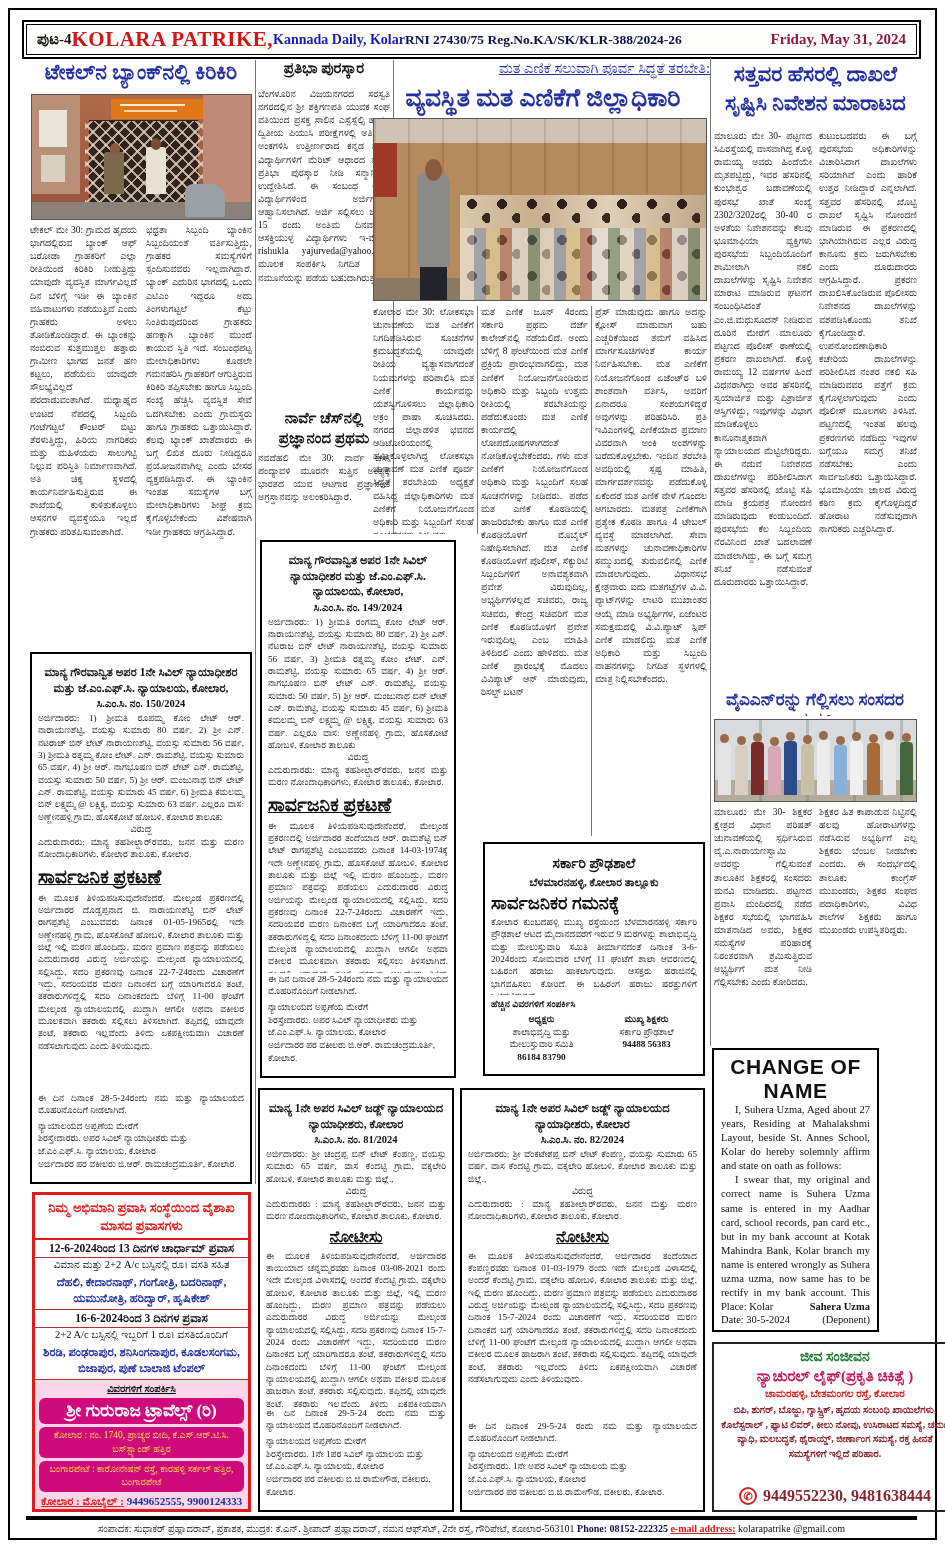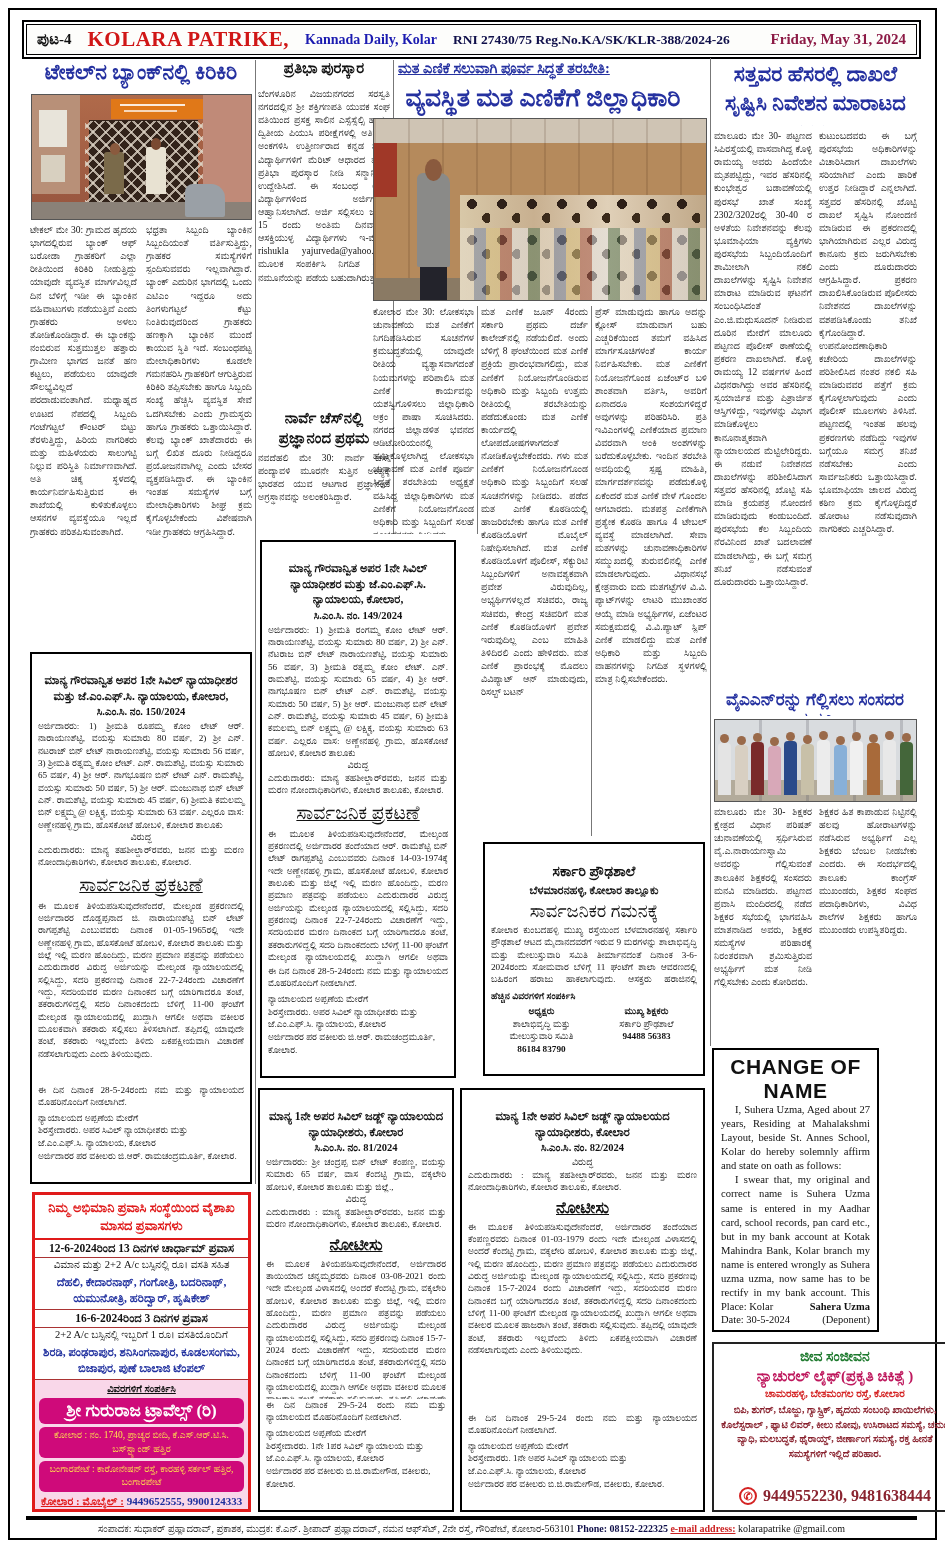--- a/index.html
+++ b/index.html
@@ -1,39 +1,39 @@
 <!DOCTYPE html>
 <html><head>
 <meta charset="utf-8">
 <style>
   *{margin:0;padding:0;box-sizing:border-box}
   html,body{width:945px;background:#fff}
   body{position:relative;height:1548px;font-family:"Liberation Serif",serif;color:#111}
   .abs{position:absolute}
   .frame{left:8px;top:8px;width:929px;height:1532px;border:2px solid #000}
-  .hdrbox{left:26px;top:24px;width:891px;height:31px;border:1px solid #000;box-shadow:0 0 0 2px #fff,0 0 0 4px #000;display:flex;align-items:center;gap:16px;padding:0 10px;background:#fdfdfb}
+  .hdrbox{left:26px;top:24px;width:891px;height:31px;border:1px solid #000;box-shadow:0 0 0 2px #fff,0 0 0 4px #000;display:flex;align-items:center;gap:0;padding:0 10px;background:#fdfdfb}
   .pgno{font-weight:bold;font-size:15px}
   .mast{color:#d01616;font-weight:bold;font-size:21px;letter-spacing:.5px}
   .sub{color:#1b1bb0;font-weight:bold;font-size:14px}
   .reg{color:#10104a;font-weight:bold;font-size:13.5px}
   .hdate{margin-left:auto;color:#8c1a45;font-weight:bold;font-size:15px}
   .hl{font-weight:bold;color:#2531a0;text-align:center;overflow:hidden}
   .just{font-size:9.5px;line-height:1.38;text-align:justify;overflow:hidden}
   .vr{width:1px;background:#777}
   .photo{overflow:hidden;border:1px solid #555}
-  .nbox{border:2px solid #000;background:#fff;overflow:hidden;padding:19px 6px;display:flex;flex-direction:column}
+  .nbox{border:2px solid #000;background:#fff;overflow:hidden;padding:11px 6px;display:flex;flex-direction:column}
   .n-court{font-weight:bold;text-align:center;font-size:11.5px;line-height:1.35}
   .n-case{font-weight:bold;text-align:center;font-size:10.5px;margin:2px 0}
   .n-body{font-size:9.2px;line-height:1.34;text-align:justify}
   .n-vs{text-align:center;font-size:9.5px;margin:1px 0}
-  .n-bighead{text-align:center;font-weight:normal;font-size:19px;text-decoration:underline;margin:5px 0 4px}
+  .n-bighead{font-weight:bold;font-size:19px;text-decoration:underline;margin:5px 0 4px}
   .n-head2{text-align:center;font-weight:bold;font-size:16px;text-decoration:underline;margin:5px 0 4px}
   .n-grow{flex:1;overflow:hidden}
   .n-sig{text-align:left;font-size:9.2px;line-height:1.4;margin-top:3px}
-  .kick{color:#2531a0;font-weight:bold;text-decoration:underline;text-align:left;font-size:14.5px}
+  .kick{color:#2531a0;font-weight:normal;text-decoration:underline;text-align:right;font-size:14.5px}
   
   .tad{border:3px solid #e01a1a;background:#fff;overflow:hidden;display:flex;flex-direction:column;text-align:center}
   .tad .t-ttl{color:#e01a1a;font-weight:bold;font-size:13px;line-height:1.35;padding:4px 2px;border-bottom:2px solid #e01a1a}
   .tad .t-date{font-weight:bold;font-size:11.5px;padding:2px;border-bottom:1px solid #a33}
   .tad .t-sub{font-size:10.5px;padding:1px}
   .tad .t-dest{color:#1f2f9e;font-weight:bold;font-size:11.5px;line-height:1.4;padding:2px 2px 3px;border-bottom:1px solid #a33}
   .tpink{background:#f9d7e9;flex:1;padding:3px 4px;display:flex;flex-direction:column;gap:3px}
   .t-contact{font-size:10px;font-weight:bold;text-decoration:underline}
   .t-name{background:#cf0a7a;color:#fff;font-weight:bold;font-size:17px;border-radius:6px;padding:3px 2px}
   .t-addr{background:#cf0a7a;color:#ffe34d;font-size:9.5px;line-height:1.4;border-radius:6px;padding:2px}
@@ -221,20 +221,21 @@
     <div>ನ್ಯಾಯಾಲಯದ ಅಪ್ಪಣೆಯ ಮೇರೆಗೆ</div>
     <div>ಶಿರಸ್ತೇದಾರರು. 1ನೇ 1ಪರ ಸಿವಿಲ್ ನ್ಯಾಯಾಲಯ ಮತ್ತು</div>
     <div>ಜೆ.ಎಂ.ಎಫ್.ಸಿ. ನ್ಯಾಯಾಲಯ, ಕೋಲಾರ</div>
     <div>ಅರ್ಜಿದಾರರ ಪರ ವಕೀಲರು ಬಿ.ಜಿ.ರಾಮೇಗೌಡ, ವಕೀಲರು, ಕೋಲಾರ.</div>
   </div>
 </div>
 
 <div class="abs nbox" style="left:460px;top:1088px;width:245px;height:424px">
   <div class="n-court">ಮಾನ್ಯ 1ನೇ ಅಪರ ಸಿವಿಲ್ ಜಡ್ಜ್ ನ್ಯಾಯಾಲಯದ ನ್ಯಾಯಾಧೀಶರು, ಕೋಲಾರ</div>
   <div class="n-case">ಸಿ.ಎಂ.ಸಿ. ನಂ. 82/2024</div>
+  <div class="n-body">ಅರ್ಜಿದಾರರು: ಶ್ರೀ ವೆಂಕಟೇಶಪ್ಪ ಬಿನ್ ಲೇಟ್ ಕೆಂಪಣ್ಣ, ವಯಸ್ಸು ಸುಮಾರು 65 ವರ್ಷ, ವಾಸ ಕೆಂದಟ್ಟಿ ಗ್ರಾಮ, ವಕ್ಕಲೇರಿ ಹೋಬಳಿ, ಕೋಲಾರ ತಾಲೂಕು ಮತ್ತು ಜಿಲ್ಲೆ.,</div>
   <div class="n-vs">ವಿರುದ್ಧ</div>
   <div class="n-body">ಎದುರುದಾರರು : ಮಾನ್ಯ ತಹಶೀಲ್ದಾರ್‌ರವರು, ಜನನ ಮತ್ತು ಮರಣ ನೋಂದಾಧಿಕಾರಿಗಳು, ಕೋಲಾರ ತಾಲೂಕು, ಕೋಲಾರ.</div>
   <div class="n-head2">ನೋಟೀಸು</div>
   <div class="n-body n-grow">ಈ ಮೂಲಕ ತಿಳಿಯಪಡಿಸುವುದೇನೆಂದರೆ, ಅರ್ಜಿದಾರರ ತಂದೆಯಾದ ಕೆಂಪಣ್ಣರವರು ದಿನಾಂಕ 01-03-1979 ರಂದು ಇದೇ ಮೇಲ್ಕಂಡ ವಿಳಾಸದಲ್ಲಿ ಅಂದರೆ ಕೆಂದಟ್ಟಿ ಗ್ರಾಮ, ವಕ್ಕಲೇರಿ ಹೋಬಳಿ, ಕೋಲಾರ ತಾಲೂಕು ಮತ್ತು ಜಿಲ್ಲೆ, ಇಲ್ಲಿ ಮರಣ ಹೊಂದಿದ್ದು, ಮರಣ ಪ್ರಮಾಣ ಪತ್ರವನ್ನು ಪಡೆಯಲು ಎದುರುದಾರರ ವಿರುದ್ಧ ಅರ್ಜಿಯನ್ನು ಮೇಲ್ಕಂಡ ನ್ಯಾಯಾಲಯದಲ್ಲಿ ಸಲ್ಲಿಸಿದ್ದು, ಸದರಿ ಪ್ರಕರಣವು ದಿನಾಂಕ 15-7-2024 ರಂದು ವಿಚಾರಣೆಗೆ ಇದ್ದು, ಸದರಿಯವರ ಮರಣ ದಿನಾಂಕದ ಬಗ್ಗೆ ಯಾರಿಗಾದರೂ ತಂಟೆ, ತಕರಾರುಗಳಿದ್ದಲ್ಲಿ ಸದರಿ ದಿನಾಂಕದಂದು ಬೆಳಿಗ್ಗೆ 11-00 ಘಂಟೆಗೆ ಮೇಲ್ಕಂಡ ನ್ಯಾಯಾಲಯದಲ್ಲಿ ಖುದ್ದಾಗಿ ಆಗಲೀ ಅಥವಾ ವಕೀಲರ ಮೂಲಕ ಹಾಜರಾಗಿ ತಂಟೆ, ತಕರಾರು ಸಲ್ಲಿಸುವುದು. ತಪ್ಪಿದಲ್ಲಿ ಯಾವುದೇ ತಂಟೆ, ತಕರಾರು ಇಲ್ಲವೆಂದು ತಿಳಿದು ಏಕಪಕ್ಷೀಯವಾಗಿ ವಿಚಾರಣೆ ನಡೆಸಲಾಗುವುದು ಎಂದು ತಿಳಿಯುವುದು.</div>
   <div class="n-body">ಈ ದಿನ ದಿನಾಂಕ 29-5-24 ರಂದು ನಮ ಮತ್ತು ನ್ಯಾಯಾಲಯದ ಮೊಹರಿನೊಂದಿಗೆ ನೀಡಲಾಗಿದೆ.</div>
   <div class="n-sig">
     <div>ನ್ಯಾಯಾಲಯದ ಅಪ್ಪಣೆಯ ಮೇರೆಗೆ</div>
     <div>ಶಿರಸ್ತೇದಾರರು. 1ನೇ ಅಪರ ಸಿವಿಲ್ ನ್ಯಾಯಾಲಯ ಮತ್ತು</div>
     <div>ಜೆ.ಎಂ.ಎಫ್.ಸಿ. ನ್ಯಾಯಾಲಯ, ಕೋಲಾರ</div>
     <div>ಅರ್ಜಿದಾರರ ಪರ ವಕೀಲರು ಬಿ.ಜಿ.ರಾಮೇಗೌಡ, ವಕೀಲರು, ಕೋಲಾರ.</div>

